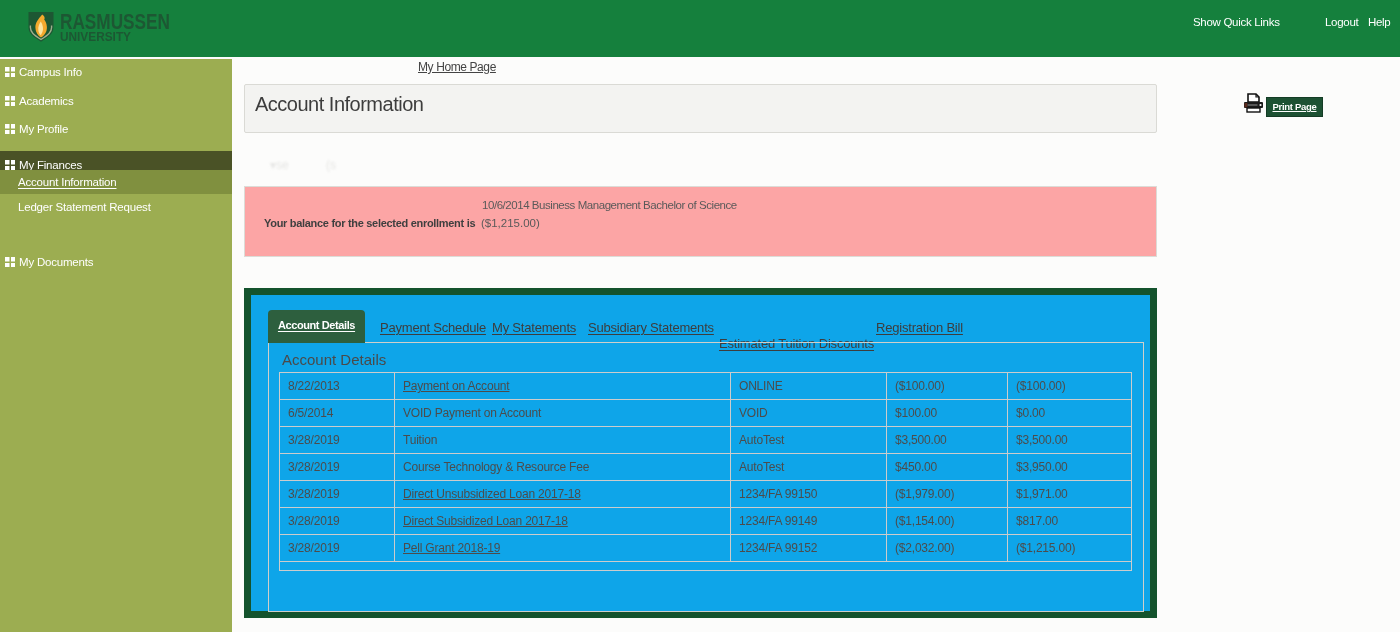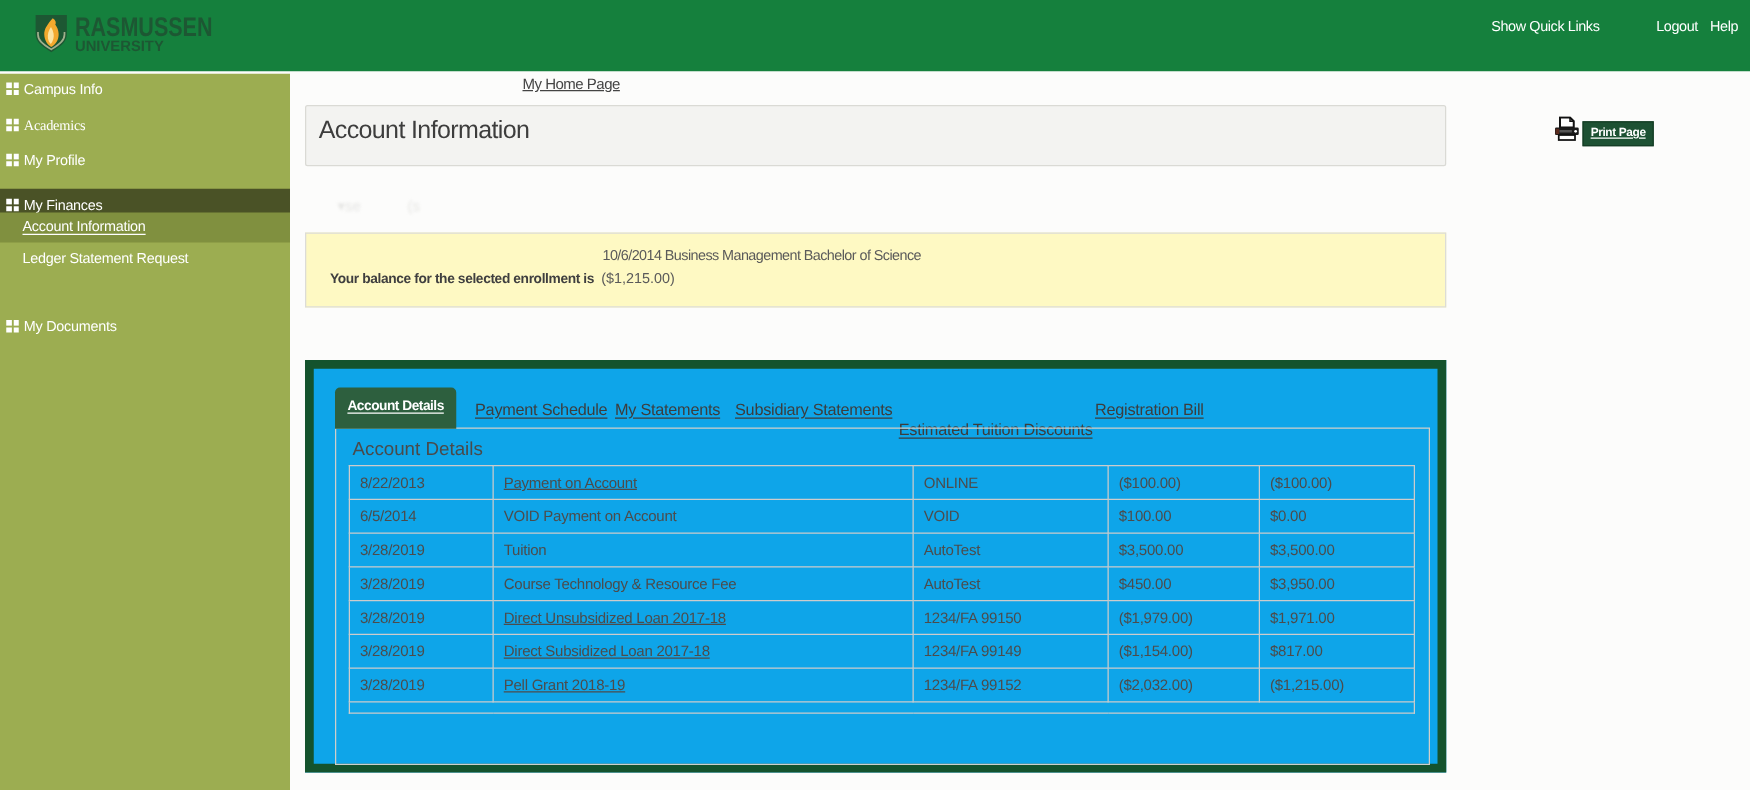--- a/index.html
+++ b/index.html
@@ -27,22 +27,22 @@
 
 #homepage { position:absolute; left:371px; top:60px; font-size:12px; letter-spacing:-0.4px; color:#444; text-decoration:underline;margin-left:47px; }
 #hdrbox { position:absolute; left:244px; top:84px; width:913px; height:49px;
   background:#f3f3f1; border:1px solid #dadad5; border-radius:2px; }
 #hdrbox h1 { font-size:20px; font-weight:normal; color:#3d3d3d; padding:8px 0 0 10px; letter-spacing:-0.5px; }
 #printbtn { position:absolute; left:1266px; top:97px; width:57px; height:20px; background:#1d5133;
   border:1px solid #143c25; color:#fff; font-size:9.5px; letter-spacing:-0.3px; font-weight:bold; text-align:center;
   line-height:18px; }
 .ghost { position:absolute; color:#e6e6e4; font-size:12px; filter:blur(1.2px); }
 
-#balbox { position:absolute; left:244px; top:186px; width:913px; height:60px;
-  background:#fef9c3; border:1px solid #dcdcd7; }
+#balbox { position:absolute; left:244px; top:186px; width:913px; height:71px;
+  background:#fca5a5; border:1px solid #dcdcd7; }
 #balbox .l1 { position:absolute; left:237px; top:12px; font-size:11.5px; letter-spacing:-0.45px; color:#5a5a5a; }
 #balbox .lbl { position:absolute; left:19px; top:30px; font-size:11px; letter-spacing:-0.3px; font-weight:bold; color:#3f3f3f;text-align:center; }
 #balbox .val { position:absolute; left:236px; top:30px; font-size:11.5px; color:#5a5a5a; }
 
 
 #widget { position:absolute; left:244px; top:288px; width:913px; height:330px;
   background:#0ea5e9; border:7px solid #14532d; }
 .tab-active { position:absolute; left:17px; top:15px; width:97px; height:33px; background:#2d5f3e;
   border-radius:4px 4px 0 0; color:#fff; font-size:11px; letter-spacing:-0.4px; font-weight:bold; text-align:center;
   line-height:31px; z-index:2; }
@@ -75,21 +75,21 @@
     <text x="60" y="29" font-family="Liberation Sans, sans-serif" font-size="21.5" font-weight="bold" fill="#1d5733" textLength="110" lengthAdjust="spacingAndGlyphs">RASMUSSEN</text>
     <text x="60" y="41" font-family="Liberation Sans, sans-serif" font-size="12" font-weight="bold" fill="#1d5733" textLength="71" lengthAdjust="spacingAndGlyphs">UNIVERSITY</text>
   </svg>
   <div class="toplink" style="left:1193px">Show Quick Links</div>
   <div class="toplink" style="left:1325px">Logout</div>
   <div class="toplink" style="left:1368px">Help</div>
 </div>
 
 <div id="sidebar">
   <div class="nav" style="top:-1px; height:29px; line-height:29px;"><span class="ico"><i></i></span>Campus Info</div>
-  <div class="nav" style="top:28px; height:29px; line-height:29px;font-family:Liberation Serif, serif;"><span class="ico"><i></i></span>Academics</div>
+  <div class="nav" style="top:28px; height:29px; line-height:29px;"><span class="ico"><i></i></span>Academics</div>
   <div class="nav" style="top:56px; height:29px; line-height:29px;"><span class="ico"><i></i></span>My Profile</div>
   <div class="nav" style="top:92px; height:40px; line-height:28px; background:#4a5226;"><span class="ico"><i></i></span>My Finances</div>
   <div class="nav sub" style="top:111px; height:24px; line-height:24px; background:#80903f;"><u>Account Information</u></div>
   <div class="nav sub" style="top:136px; height:24px; line-height:24px;">Ledger Statement Request</div>
   <div class="nav" style="top:189px; height:29px; line-height:29px;"><span class="ico"><i></i></span>My Documents</div>
 </div>
 
 <div id="homepage">My Home Page</div>
 
 <div id="hdrbox">

